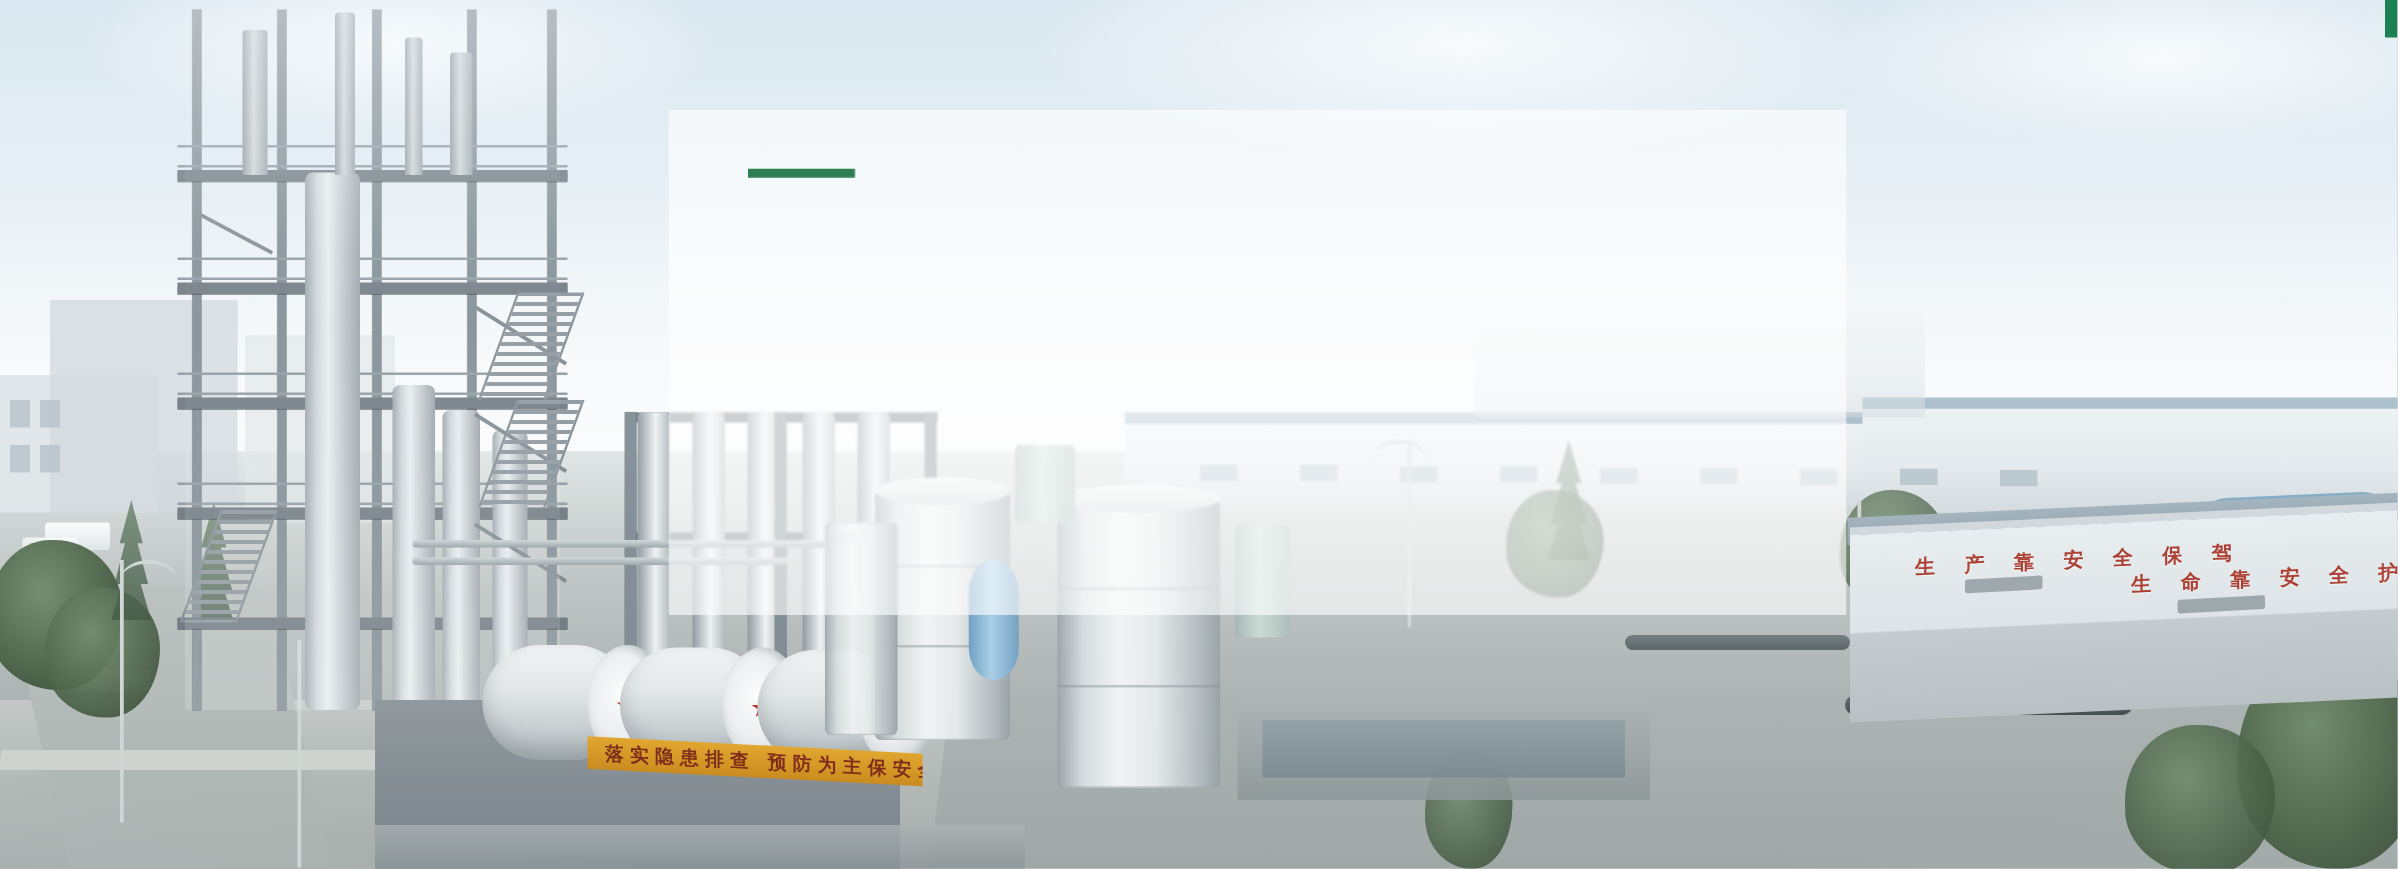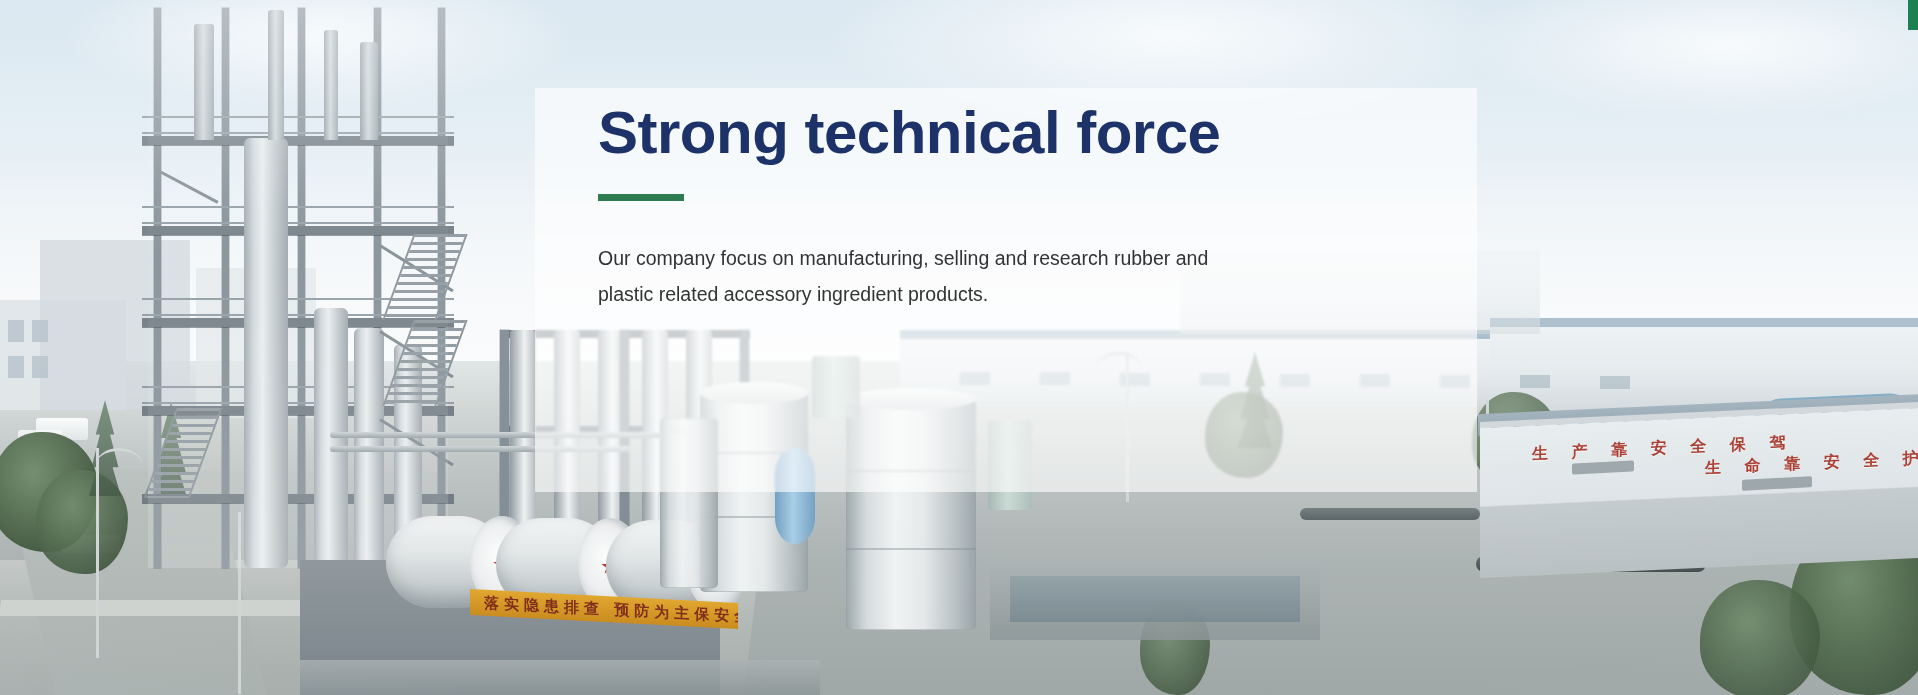--- a/index.html
+++ b/index.html
@@ -484,23 +484,18 @@
     <div class="vent" style="left:1572px; top:462px; width:62px;"></div>
     <div class="vent" style="left:1742px; top:478px; width:70px;"></div>
 
     <div class="atmos"></div>
     <div class="vignette"></div>
   </div>
 
   <div class="overlay-panel"></div>
 
   <div class="hero-copy">
-    <div class="hero-title">Strong technical force</div>
     <div class="accent-bar"></div>
-    <div class="hero-sub">
-      <span>Our company focus on manufacturing, selling and research rubber and plastic</span>
-      <span>related accessory ingredient products.</span>
-    </div>
   </div>
 
   <div class="edge-marker"></div>
 
 </div>
 
 </body></html>

